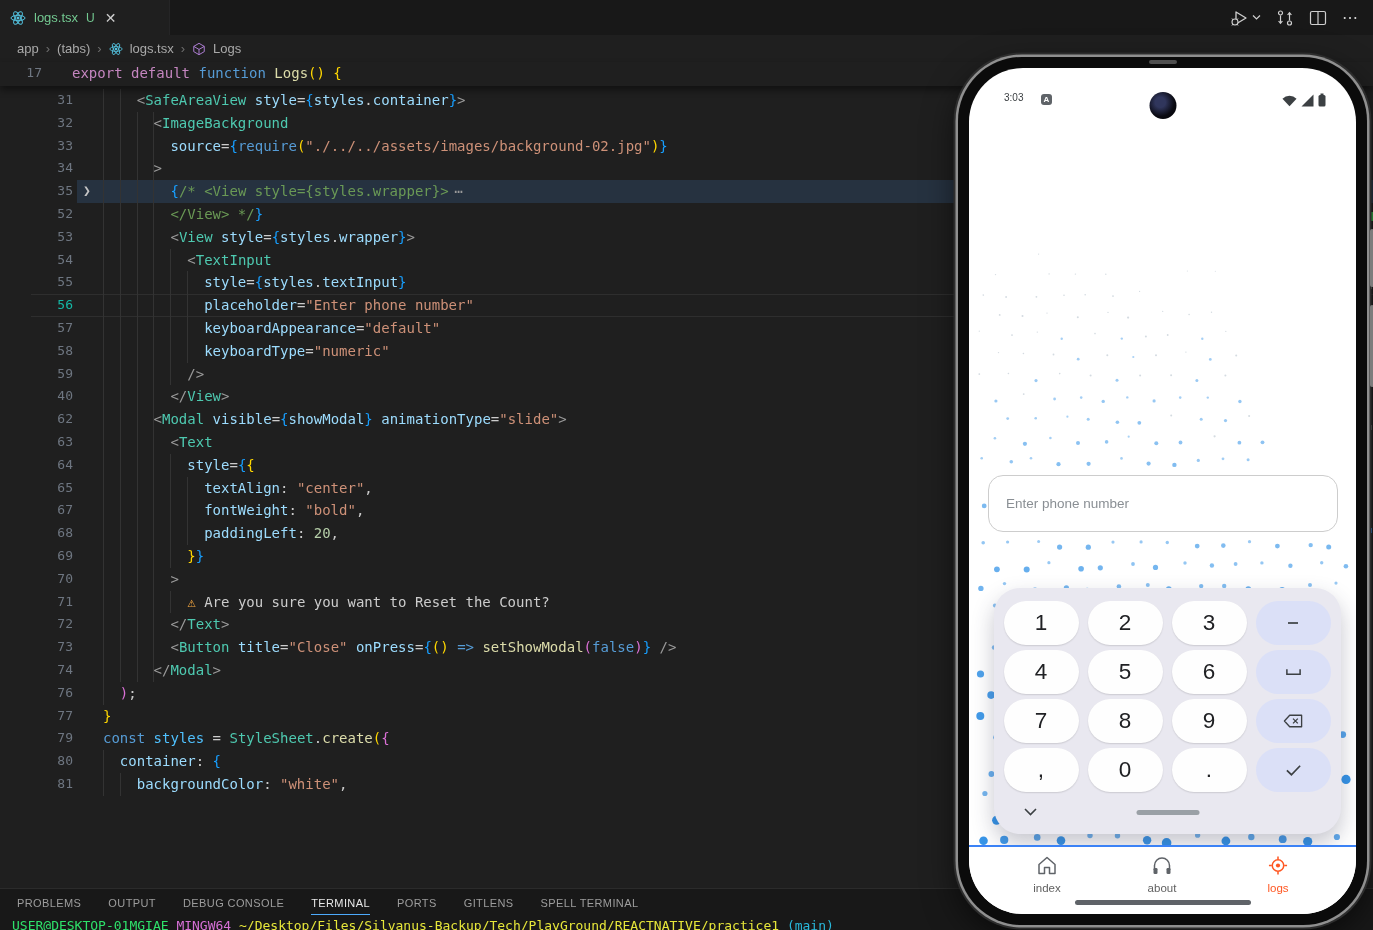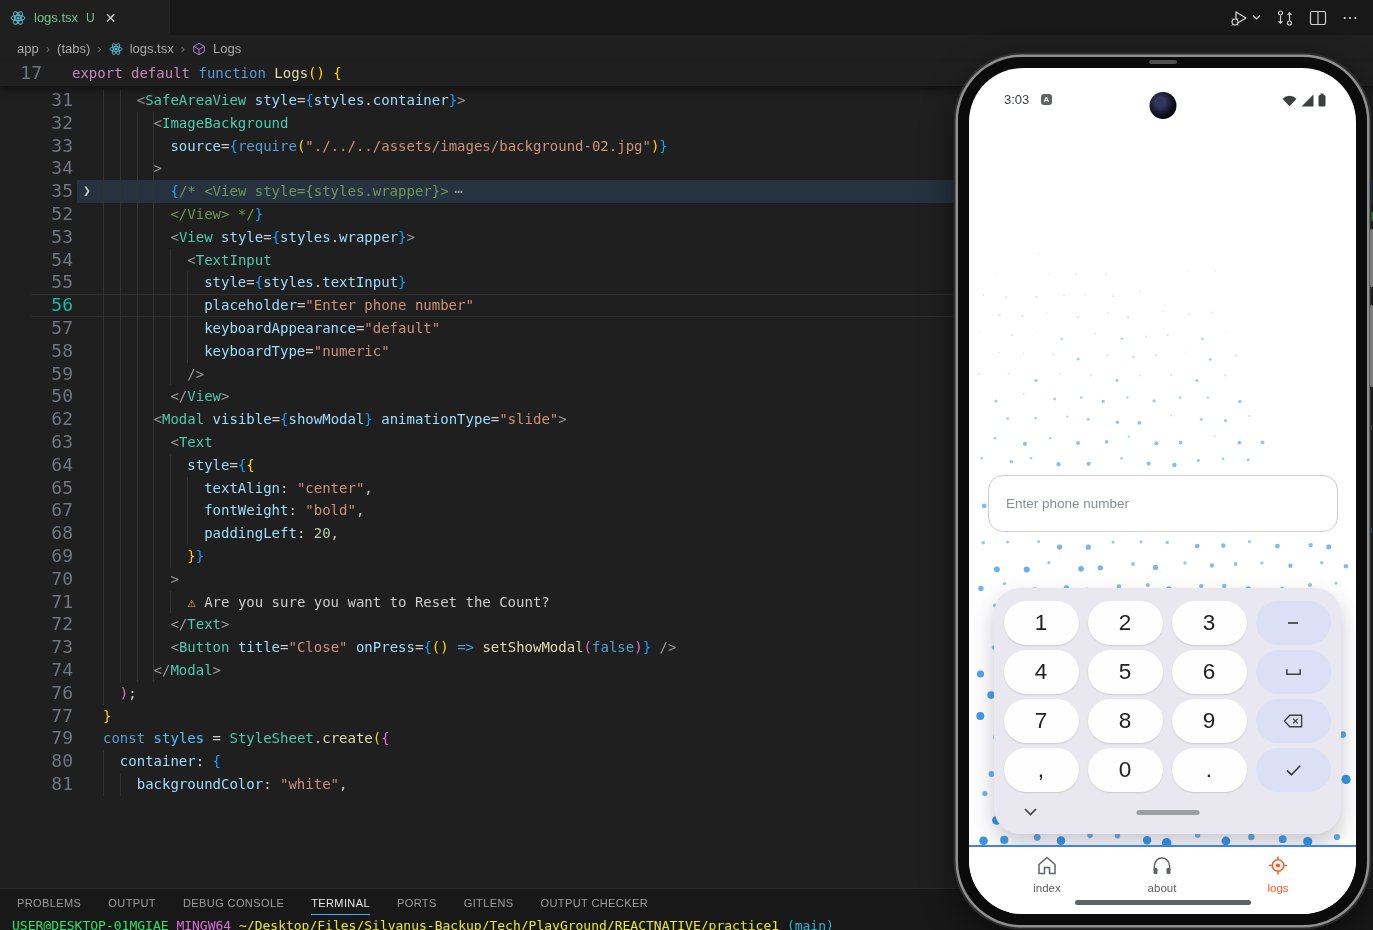--- a/index.html
+++ b/index.html
@@ -22,21 +22,21 @@
   #breadcrumb { position:absolute; left:0; top:35px; width:1234px; height:27px; background:#1f1f1f;
     display:flex; align-items:center; padding-left:17px; gap:7px; font-size:13px; color:#a9a9a9; }
   #breadcrumb .sep { color:#6e6e6e; font-size:13px; }
   #breadcrumb svg { display:block; }
   #sticky { position:absolute; left:0; top:62px; width:1373px; height:24px; background:#1f1f1f;
     box-shadow:0 4px 7px rgba(0,0,0,.45); z-index:3; }
   #code-lines { position:absolute; left:0; top:89px; width:1373px; z-index:1;margin-left:31px; }
   .cl { position:relative; height:22.8px; line-height:22.8px; font-family:"DejaVu Sans Mono", monospace; font-size:14px; }
   .cl.hl { background:linear-gradient(to right, transparent 46px, #263240 46px); }
   .cl.cur { box-shadow: inset 0 1px 0 #2e2e2e, inset 0 -1px 0 #2e2e2e; }
-  .cl .ln { position:absolute; left:0; top:0; width:42px; text-align:right; color:#6e7681; font-size:18px; }
+  .cl .ln { position:absolute; left:0; top:0; width:42px; text-align:right; color:#6e7681; font-size:13px; }
   .cl.cur .ln { color:#14b8a6; }
   .cl .fold-arrow { position:absolute; left:52px; top:0; color:#c5c5c5; font-size:13px; }
   .cl .codeTxt { display:block; margin-left:72px; white-space:pre; color:#cccccc; }
   .tk { white-space:pre; }
   .tok-ws { display:inline-block;
     background:repeating-linear-gradient(to right, #333 0, #333 1px, transparent 1px, transparent 16.8px); }
   .kw1{color:#C586C0}.kw2{color:#569CD6}.fn{color:#DCDCAA}.cmp{color:#4EC9B0}
   .attr{color:#9CDCFE}.var{color:#9CDCFE}.vardef{color:#4FC1FF}.str{color:#CE9178}
   .num{color:#B5CEA8}.cmt{color:#6A9955}.pun{color:#9a9a9a}.pln{color:#cccccc}
   .br1{color:#FFD700}.br2{color:#DA70D6}.br3{color:#179FFF}
@@ -61,21 +61,21 @@
     background:#0b0b0b; z-index:10;
     box-shadow:0 0 0 2.5px #8f8f8f, 0 0 0 4.5px #2d2d2d, 0 12px 34px rgba(0,0,0,.65); }
   .side-btn { position:absolute; background:#7c7c7c; width:4px; border-radius:2px; right:-6.5px; }
   #speaker { position:absolute; top:3px; left:50%; transform:translateX(-50%); width:28px; height:4px;
     background:#4f4f4f; border-radius:2px; }
   #pscreen { position:absolute; left:11px; top:11px; width:387px; height:846px; background:#ffffff;
     border-radius:54px; overflow:hidden; }
   #dots { position:absolute; left:0; top:0; }
   #camera { position:absolute; top:24px; left:50%; transform:translateX(-50%); width:27px; height:27px;
     border-radius:50%; background:radial-gradient(circle at 40% 38%, #30365c 0 22%, #0a0a12 60%, #000 100%); }
-  #ptime { position:absolute; left:35px; top:24px; font-size:13px; color:#3c4043; }
+  #ptime { position:absolute; left:35px; top:24px; font-size:10px; color:#3c4043; }
   #pnotif { position:absolute; left:72px; top:26px; width:11px; height:11px; background:#5f6368;
     border-radius:3px; color:#fff; font-size:8px; line-height:11px; text-align:center; font-weight:bold; }
   #pstatus-right { position:absolute; right:30px; top:25px; display:flex; gap:4px; align-items:flex-end; }
 
   #pinput { position:absolute; left:19px; top:407px; width:350px; height:57px; background:#fff;
     border:1.3px solid #cdcdcd; border-radius:15px; display:flex; align-items:center; padding-left:17px; }
   #pinput .ph { color:#8a8f94; font-size:13.5px; }
 
   #keypad { position:absolute; left:25px; top:520px; width:347px; height:246px; background:#e9e8f0;
     border-radius:26px; box-shadow:0 10px 22px rgba(50,50,80,.28); }
@@ -218,21 +218,21 @@
       </div>
       <div class="cl">
         <span class="ln">58</span>
         <span class="codeTxt"><span class="tk tok-ws">            </span><span class="tk attr">keyboardType</span><span class="tk pln">=</span><span class="tk str">"numeric"</span></span>
       </div>
       <div class="cl">
         <span class="ln">59</span>
         <span class="codeTxt"><span class="tk tok-ws">          </span><span class="tk pun">/&gt;</span></span>
       </div>
       <div class="cl">
-        <span class="ln">50</span>
+        <span class="ln">40</span>
         <span class="codeTxt"><span class="tk tok-ws">        </span><span class="tk pun">&lt;/</span><span class="tk cmp">View</span><span class="tk pun">&gt;</span></span>
       </div>
       <div class="cl">
         <span class="ln">62</span>
         <span class="codeTxt"><span class="tk tok-ws">      </span><span class="tk pun">&lt;</span><span class="tk cmp">Modal</span><span class="tk pln"> </span><span class="tk attr">visible</span><span class="tk pln">=</span><span class="tk br3">{</span><span class="tk var">showModal</span><span class="tk br3">}</span><span class="tk pln"> </span><span class="tk attr">animationType</span><span class="tk pln">=</span><span class="tk str">"slide"</span><span class="tk pun">&gt;</span></span>
       </div>
       <div class="cl">
         <span class="ln">63</span>
         <span class="codeTxt"><span class="tk tok-ws">        </span><span class="tk pun">&lt;</span><span class="tk cmp">Text</span></span>
       </div>
@@ -305,21 +305,21 @@
   <div class="ovr" style="left:1367px; top:528px; width:5px; height:5px; background:#3794ff;"></div>
 
   <div id="panel">
     <div id="panel-tabs">
         <span class="ptab">PROBLEMS</span>
         <span class="ptab">OUTPUT</span>
         <span class="ptab">DEBUG CONSOLE</span>
         <span class="ptab active">TERMINAL</span>
         <span class="ptab">PORTS</span>
         <span class="ptab">GITLENS</span>
-        <span class="ptab">OUTPUT CHECKER</span>
+        <span class="ptab">SPELL TERMINAL</span>
       </div>
     <div id="terminal-line"><span class="tgreen">USER@DESKTOP-01MGIAE</span><span class="tplain"> </span><span class="tmagenta">MINGW64</span><span class="tplain"> </span><span class="tyellow">~/Desktop/Files/Silvanus-Backup/Tech/PlayGround/REACTNATIVE/practice1</span><span class="tplain"> </span><span class="tcyan">(main)</span></div>
   </div>
 
   <div id="phone">
     <div id="speaker"></div>
     <div class="side-btn" style="top:172px; height:58px;"></div>
     <div class="side-btn" style="top:248px; height:82px;"></div>
 
     <div id="pscreen">

